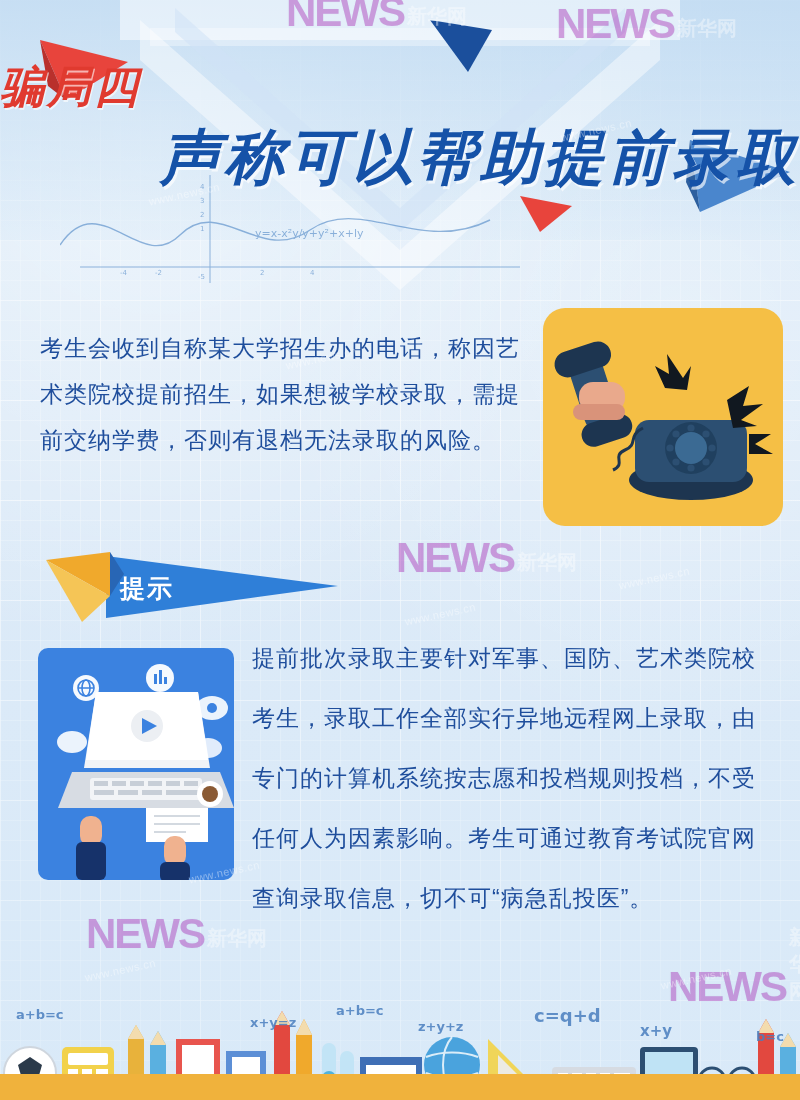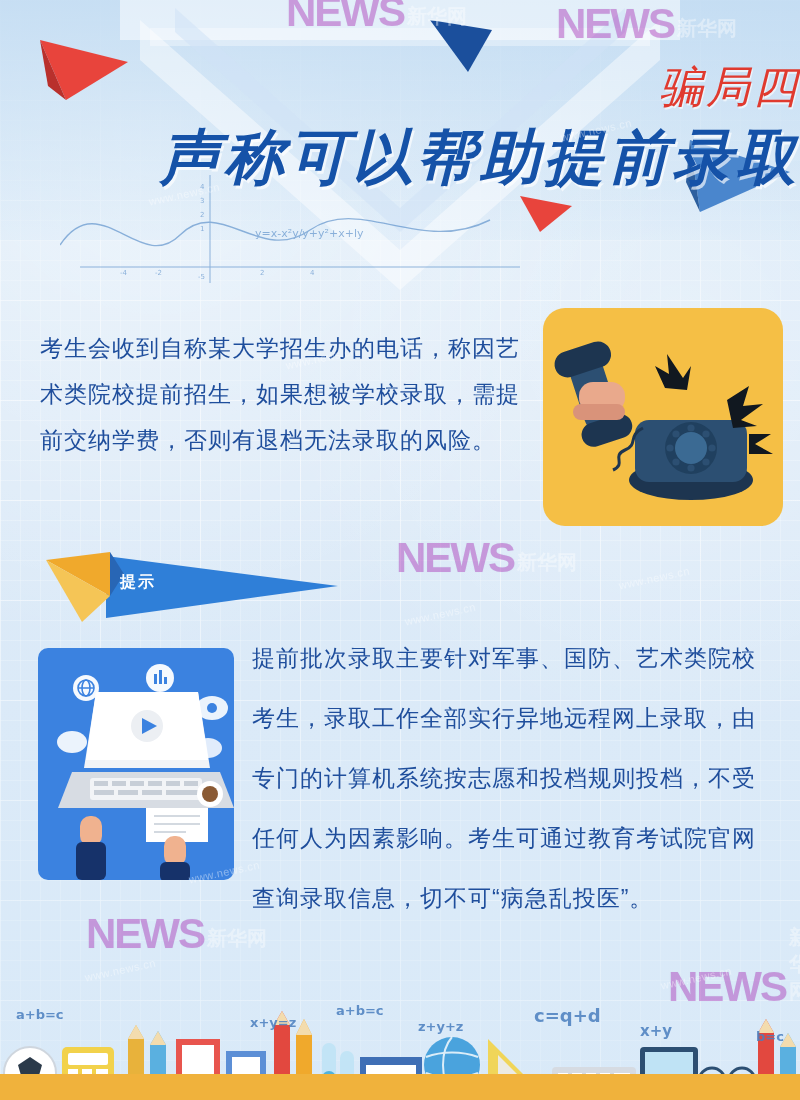--- a/index.html
+++ b/index.html
@@ -40,41 +40,41 @@
   .sheet{position:absolute;background:rgba(255,255,255,.45);}
   .title-main{
     position:absolute;left:0;right:0;top:118px;text-align:right;
     font-family:"DejaVu Serif","Liberation Serif",serif;
     font-size:60px;font-weight:bold;color:#1552a8;letter-spacing:4px;
     text-shadow:2px 3px 0 rgba(255,255,255,.65);
     font-style:italic;
     padding-left:24px;
   }
   .title-sub{
-    position:absolute;left:0;right:0;top:58px;text-align:right;
+    position:absolute;left:0;right:0;top:58px;text-align:left;
     font-family:"DejaVu Serif","Liberation Serif",serif;
-    font-size:44px;font-weight:normal;color:#e03a2f;letter-spacing:3px;
+    font-size:44px;font-weight:bold;color:#e03a2f;letter-spacing:3px;
     font-style:italic;
     text-shadow:1px 2px 0 rgba(255,255,255,.6);
   }
   
   .doodle{position:absolute;left:60px;top:175px;width:480px;height:110px;opacity:.55;}
   
   .para1{
     position:absolute;left:40px;top:325px;width:480px;
     font-size:23px;line-height:46px;color:#1f4e9c;letter-spacing:1px;
   }
   .phone-card{
     position:absolute;left:543px;top:308px;width:240px;height:218px;
     background:#f5bf45;border-radius:22px;overflow:hidden;
   }
   
   .tip-wrap{position:absolute;left:38px;top:548px;width:300px;height:78px;}
   .tip-text{
-    position:absolute;left:82px;top:24px;font-size:16px;font-weight:bold;color:#ffffff;letter-spacing:2px;
+    position:absolute;left:82px;top:24px;font-size:25px;font-weight:bold;color:#ffffff;letter-spacing:2px;
   }
   
   .laptop-card{
     position:absolute;left:38px;top:648px;width:196px;height:232px;
     background:#3b82e0;border-radius:10px;overflow:hidden;
   }
   .para2{
     position:absolute;left:252px;top:628px;width:508px;
     font-size:23px;line-height:60px;color:#1f4e9c;letter-spacing:1px;
   }

